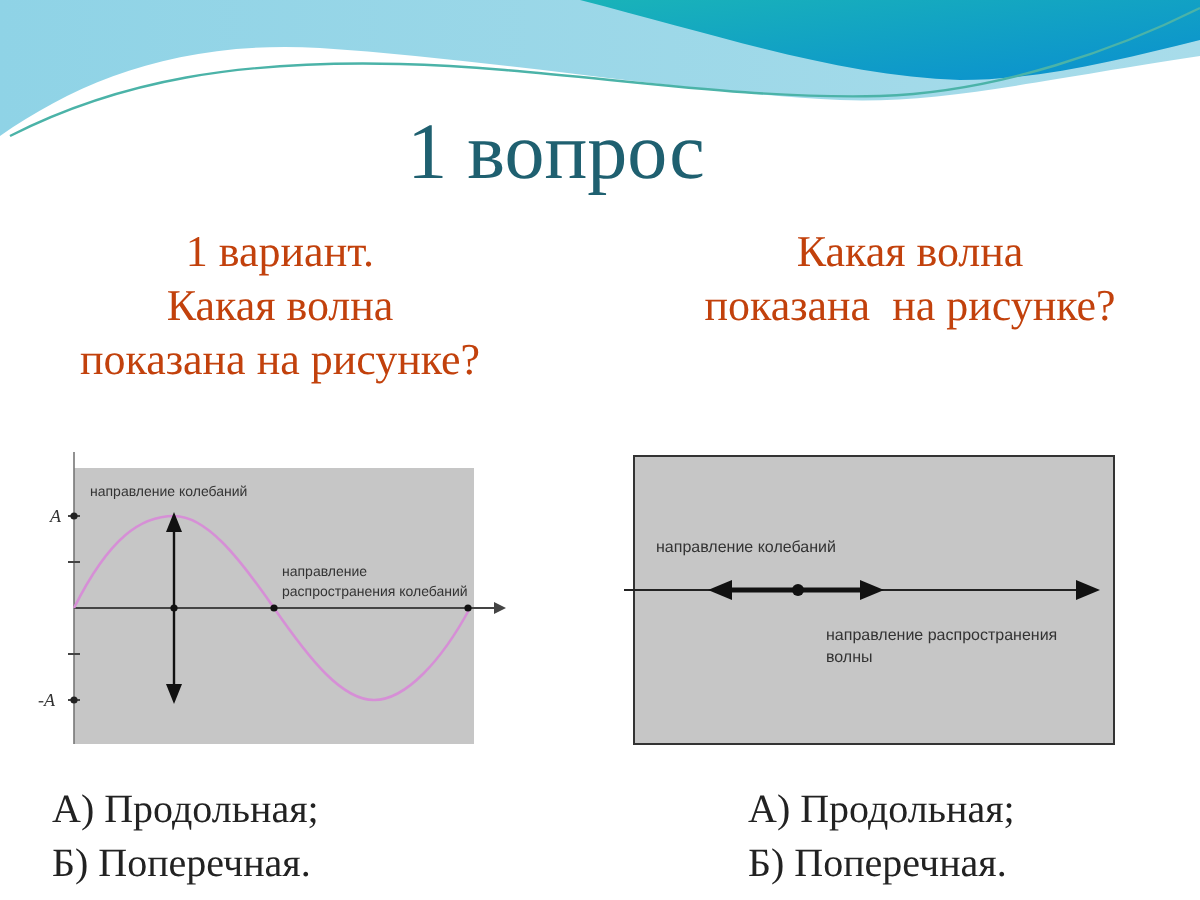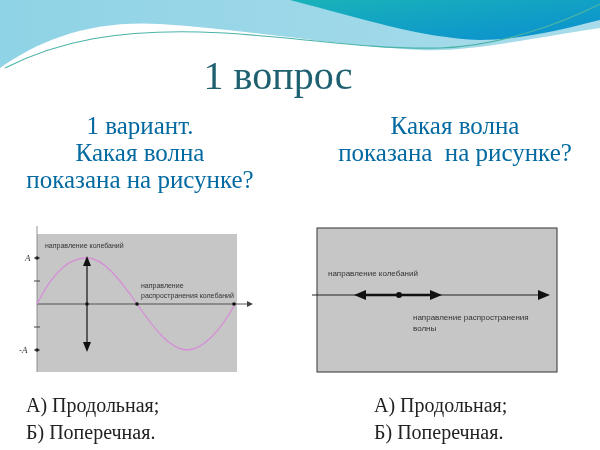--- a/index.html
+++ b/index.html
@@ -1,19 +1,19 @@
 <!DOCTYPE html>
 <html><head>
 <meta charset="utf-8">
 <style>
   html,body{margin:0;padding:0;}
   body{width:600px;height:450px;position:relative;overflow:hidden;background:#ffffff;font-family:"Liberation Serif",serif;color:#222;}
   .banner{position:absolute;left:0;top:0;width:600px;height:70px;}
   .title{position:absolute;left:0;top:52px;width:556px;text-align:center;font-size:40px;color:#1f6070;}
-  .col{position:absolute;text-align:center;font-size:25px;line-height:27px;color:#0369a1;}
+  .col{position:absolute;text-align:center;font-size:22px;line-height:27px;color:#c2410c;}
   .col.left{left:18px;top:112px;width:244px;}
   .col.right{left:330px;top:112px;width:250px;}
   .fig{position:absolute;}
   .fig1{left:15px;top:222px;width:240px;height:150px;}
   .fig2{left:310px;top:222px;width:250px;height:152px;}
   .answers{position:absolute;font-size:20px;line-height:27px;color:#222;}
   .answers.left{left:26px;top:392px;}
   .answers.right{left:374px;top:392px;}
   .line{white-space:pre;}
 </style>

